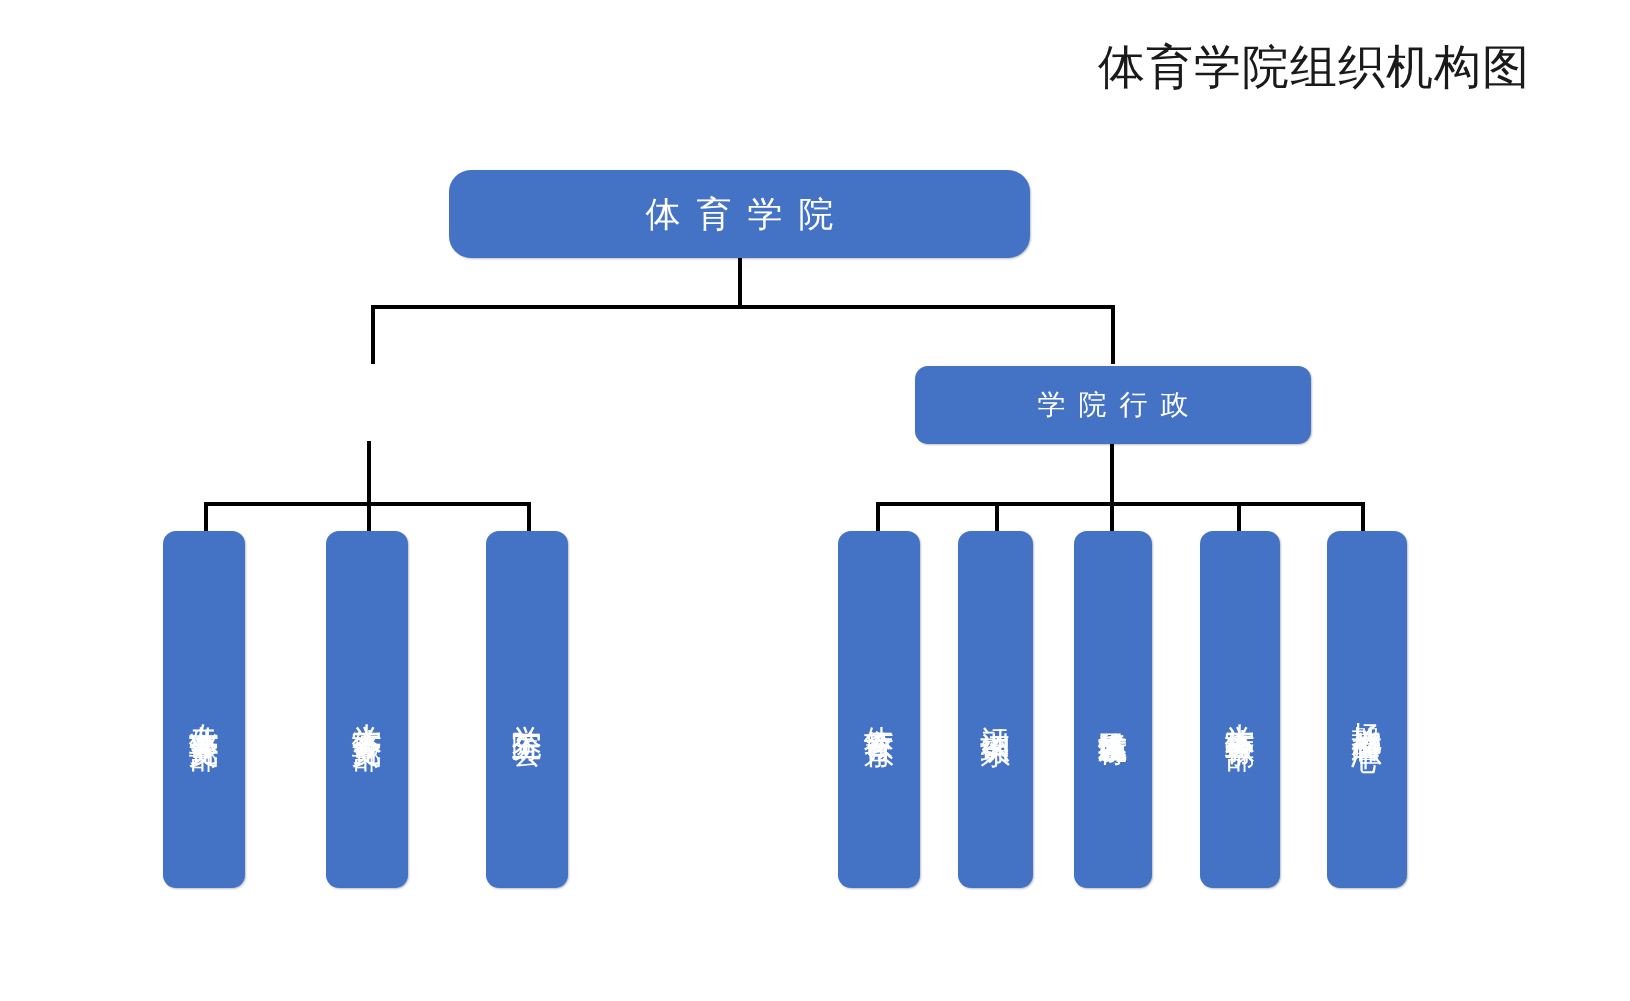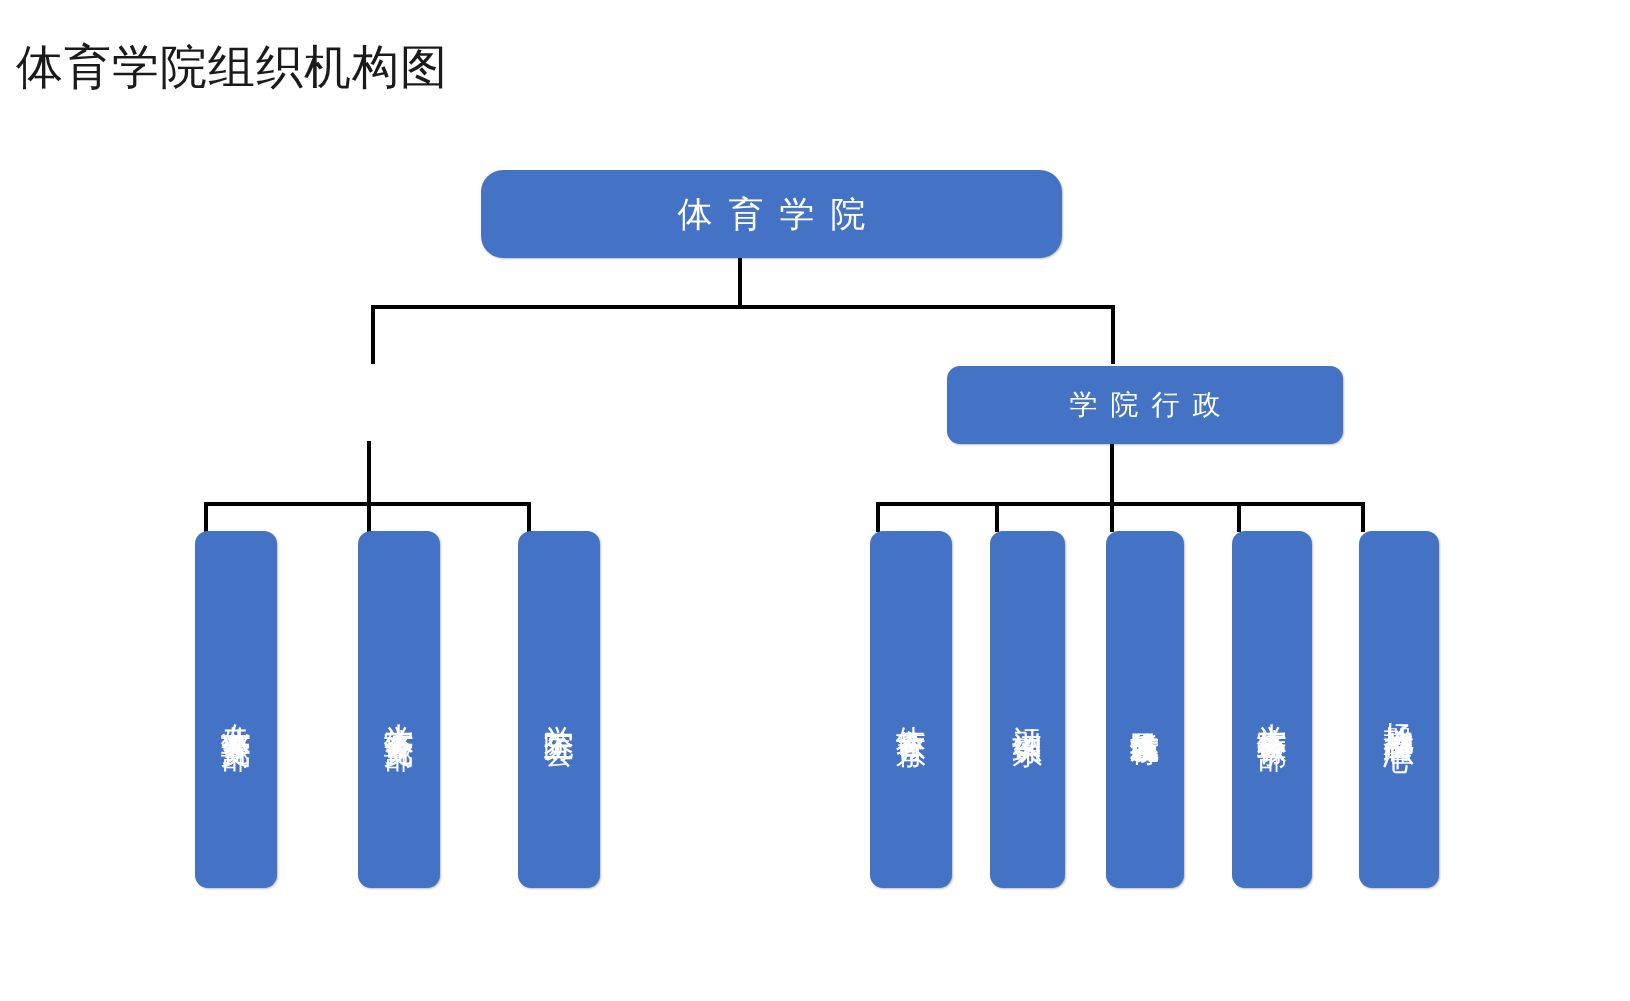--- a/index.html
+++ b/index.html
@@ -12,43 +12,42 @@
     width: 1630px;
     height: 1001px;
     background: #ffffff;
     overflow: hidden;
     font-family: "Liberation Sans", "DejaVu Sans", sans-serif;
   }
 
   
   .chart-title {
     position: absolute;
-    left: 16px;
+    left: 0;
     top: 36px;
     width: 1530px;
-    text-align: left;
+    text-align: right;
     font-family: "Liberation Serif", "DejaVu Serif", serif;
     font-size: 47px;
     font-weight: 400;
     color: #1a1a1a;
     letter-spacing: 1px;
     white-space: nowrap;
   }
 
   
   .node {
     position: absolute;
     background: #4472C4;
     color: #ffffff;
     box-sizing: border-box;
     display: flex;
     align-items: center;
     justify-content: center;
     box-shadow: 1px 1px 2px rgba(0,0,0,0.25);
-    margin-left: 32px;
   }
 
   .node.root {
     border-radius: 22px;
     font-size: 35px;
     letter-spacing: 16px;
     text-indent: 16px;
     font-weight: 400;
   }
 

